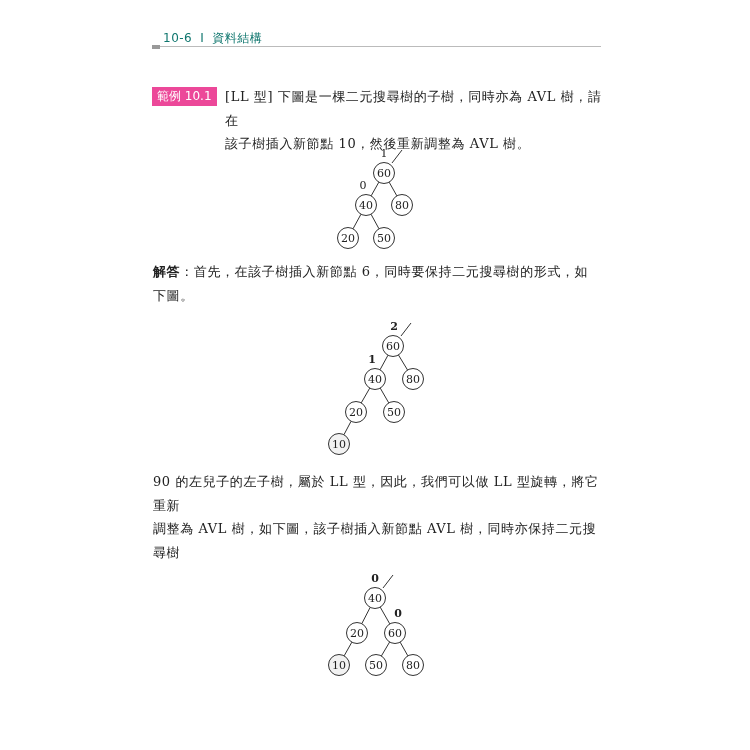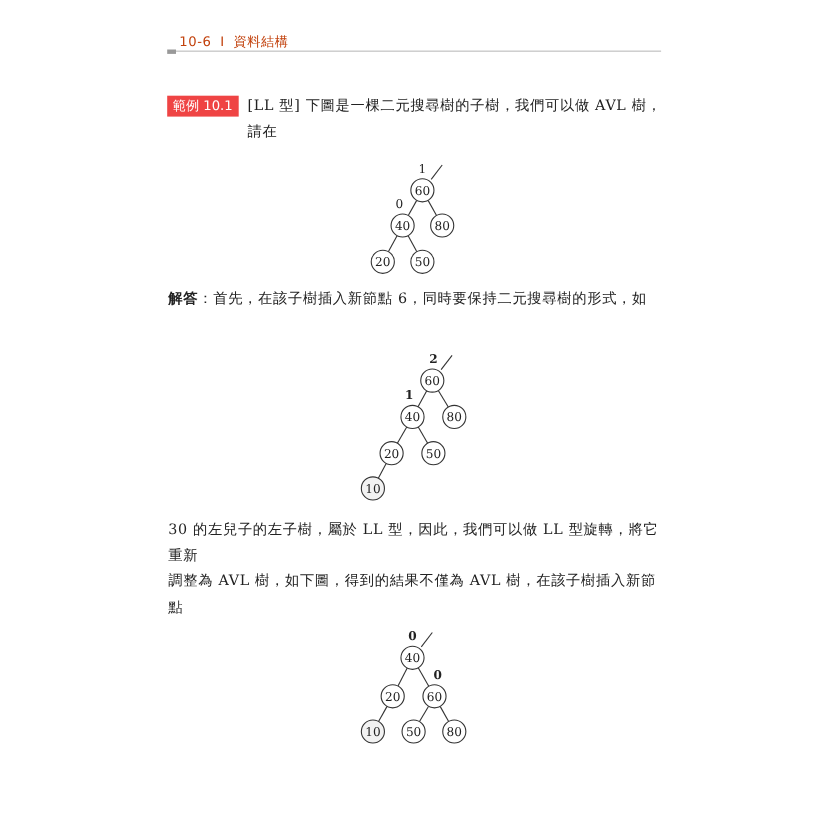--- a/index.html
+++ b/index.html
@@ -1,43 +1,44 @@
 <!DOCTYPE html>
 <html><head>
 <meta charset="utf-8">
 <style>
   html, body { margin:0; padding:0; background:#ffffff; }
   body { width:750px; height:750px; position:relative; overflow:hidden;
          font-family:"DejaVu Serif", serif; color:#222; }
   .header { position:absolute; left:163px; top:30px; font-family:"DejaVu Sans", sans-serif;
-            font-size:12px; color:#c2410c; letter-spacing:0.5px; }
+            font-size:12px; color:#0f766e; letter-spacing:0.5px; }
   .header .sep { margin:0 8px; }
   .hr-mark { position:absolute; left:152px; top:45px; width:8px; height:4px; background:#999; }
   .hr-line { position:absolute; left:160px; top:46px; width:441px; height:1px; background:#bbb; }
   .para { position:absolute; font-size:13px; line-height:23.5px; color:#222; letter-spacing:0.6px; }
   .badge { position:absolute; left:152px; top:87px; height:19px; padding:0 5px;
-           background:#ef4444; color:#fff; font-family:"DejaVu Sans", sans-serif;
+           background:#ec4899; color:#fff; font-family:"DejaVu Sans", sans-serif;
            font-size:12px; line-height:19px; }
   .b { font-weight:bold; }
   svg text { font-family:"DejaVu Serif", serif; }
 </style>
 </head>
 <body>
 
 <div>
   <div class="header">
     <span>10-6</span><span class="sep">I</span><span>資料結構</span>
   </div>
   <div class="hr-mark"></div>
   <div class="hr-line"></div>
 </div>
 
 <div class="badge">範例 10.1</div>
 <div class="para" style="left:225px; top:85px; width:380px;">
-  <div>[LL 型] 下圖是一棵二元搜尋樹的子樹，我們可以做 AVL 樹，請在</div>
+  <div>[LL 型] 下圖是一棵二元搜尋樹的子樹，同時亦為 AVL 樹，請在</div>
+  <div>該子樹插入新節點 10，然後重新調整為 AVL 樹。</div>
 </div>
 
 <svg id="tree0" width="750" height="750" style="position:absolute;left:0;top:0;pointer-events:none;">
     <g>
       <line x1="392" y1="163" x2="402" y2="150" stroke="#333" stroke-width="1"></line>
       <line x1="378.8522569838581" y1="182.15154313980776" x2="371.1477430161419" y2="195.84845686019224" stroke="#333" stroke-width="1"></line>
       <line x1="389.1477430161419" y1="182.15154313980776" x2="396.8522569838581" y2="195.84845686019224" stroke="#333" stroke-width="1"></line>
       <line x1="360.972052627854" y1="214.21790351560102" x2="353.027947372146" y2="228.78209648439898" stroke="#333" stroke-width="1"></line>
       <line x1="371.027947372146" y1="214.21790351560102" x2="378.972052627854" y2="228.78209648439898" stroke="#333" stroke-width="1"></line>
       <circle cx="384" cy="173" r="10.5" fill="#fff" stroke="#333" stroke-width="1"></circle>
@@ -94,18 +95,19 @@
       <text x="339" y="669" text-anchor="middle" font-size="11" fill="#222">10</text>
       <circle cx="376" cy="665" r="10.5" fill="#fff" stroke="#333" stroke-width="1"></circle>
       <text x="376" y="669" text-anchor="middle" font-size="11" fill="#222">50</text>
       <circle cx="413" cy="665" r="10.5" fill="#fff" stroke="#333" stroke-width="1"></circle>
       <text x="413" y="669" text-anchor="middle" font-size="11" fill="#222">80</text>
     </g>
   </svg>
 
 <div class="para" style="left:153px; top:260px; width:450px;">
   <div><span class="b">解答</span><span>：首先，在該子樹插入新節點 6，同時要保持二元搜尋樹的形式，如</span></div>
+  <div>下圖。</div>
 </div>
 
 <div class="para" style="left:153px; top:470px; width:450px;">
-  <div>30 的左兒子的左子樹，屬於 LL 型，因此，我們可以做 LL 型旋轉，將它重新</div>
-  <div>調整為 AVL 樹，如下圖，得到的結果不僅為 AVL 樹，在該子樹插入新節點</div>
+  <div>90 的左兒子的左子樹，屬於 LL 型，因此，我們可以做 LL 型旋轉，將它重新</div>
+  <div>調整為 AVL 樹，如下圖，該子樹插入新節點 AVL 樹，同時亦保持二元搜尋樹</div>
 </div>
 
 </body></html>

